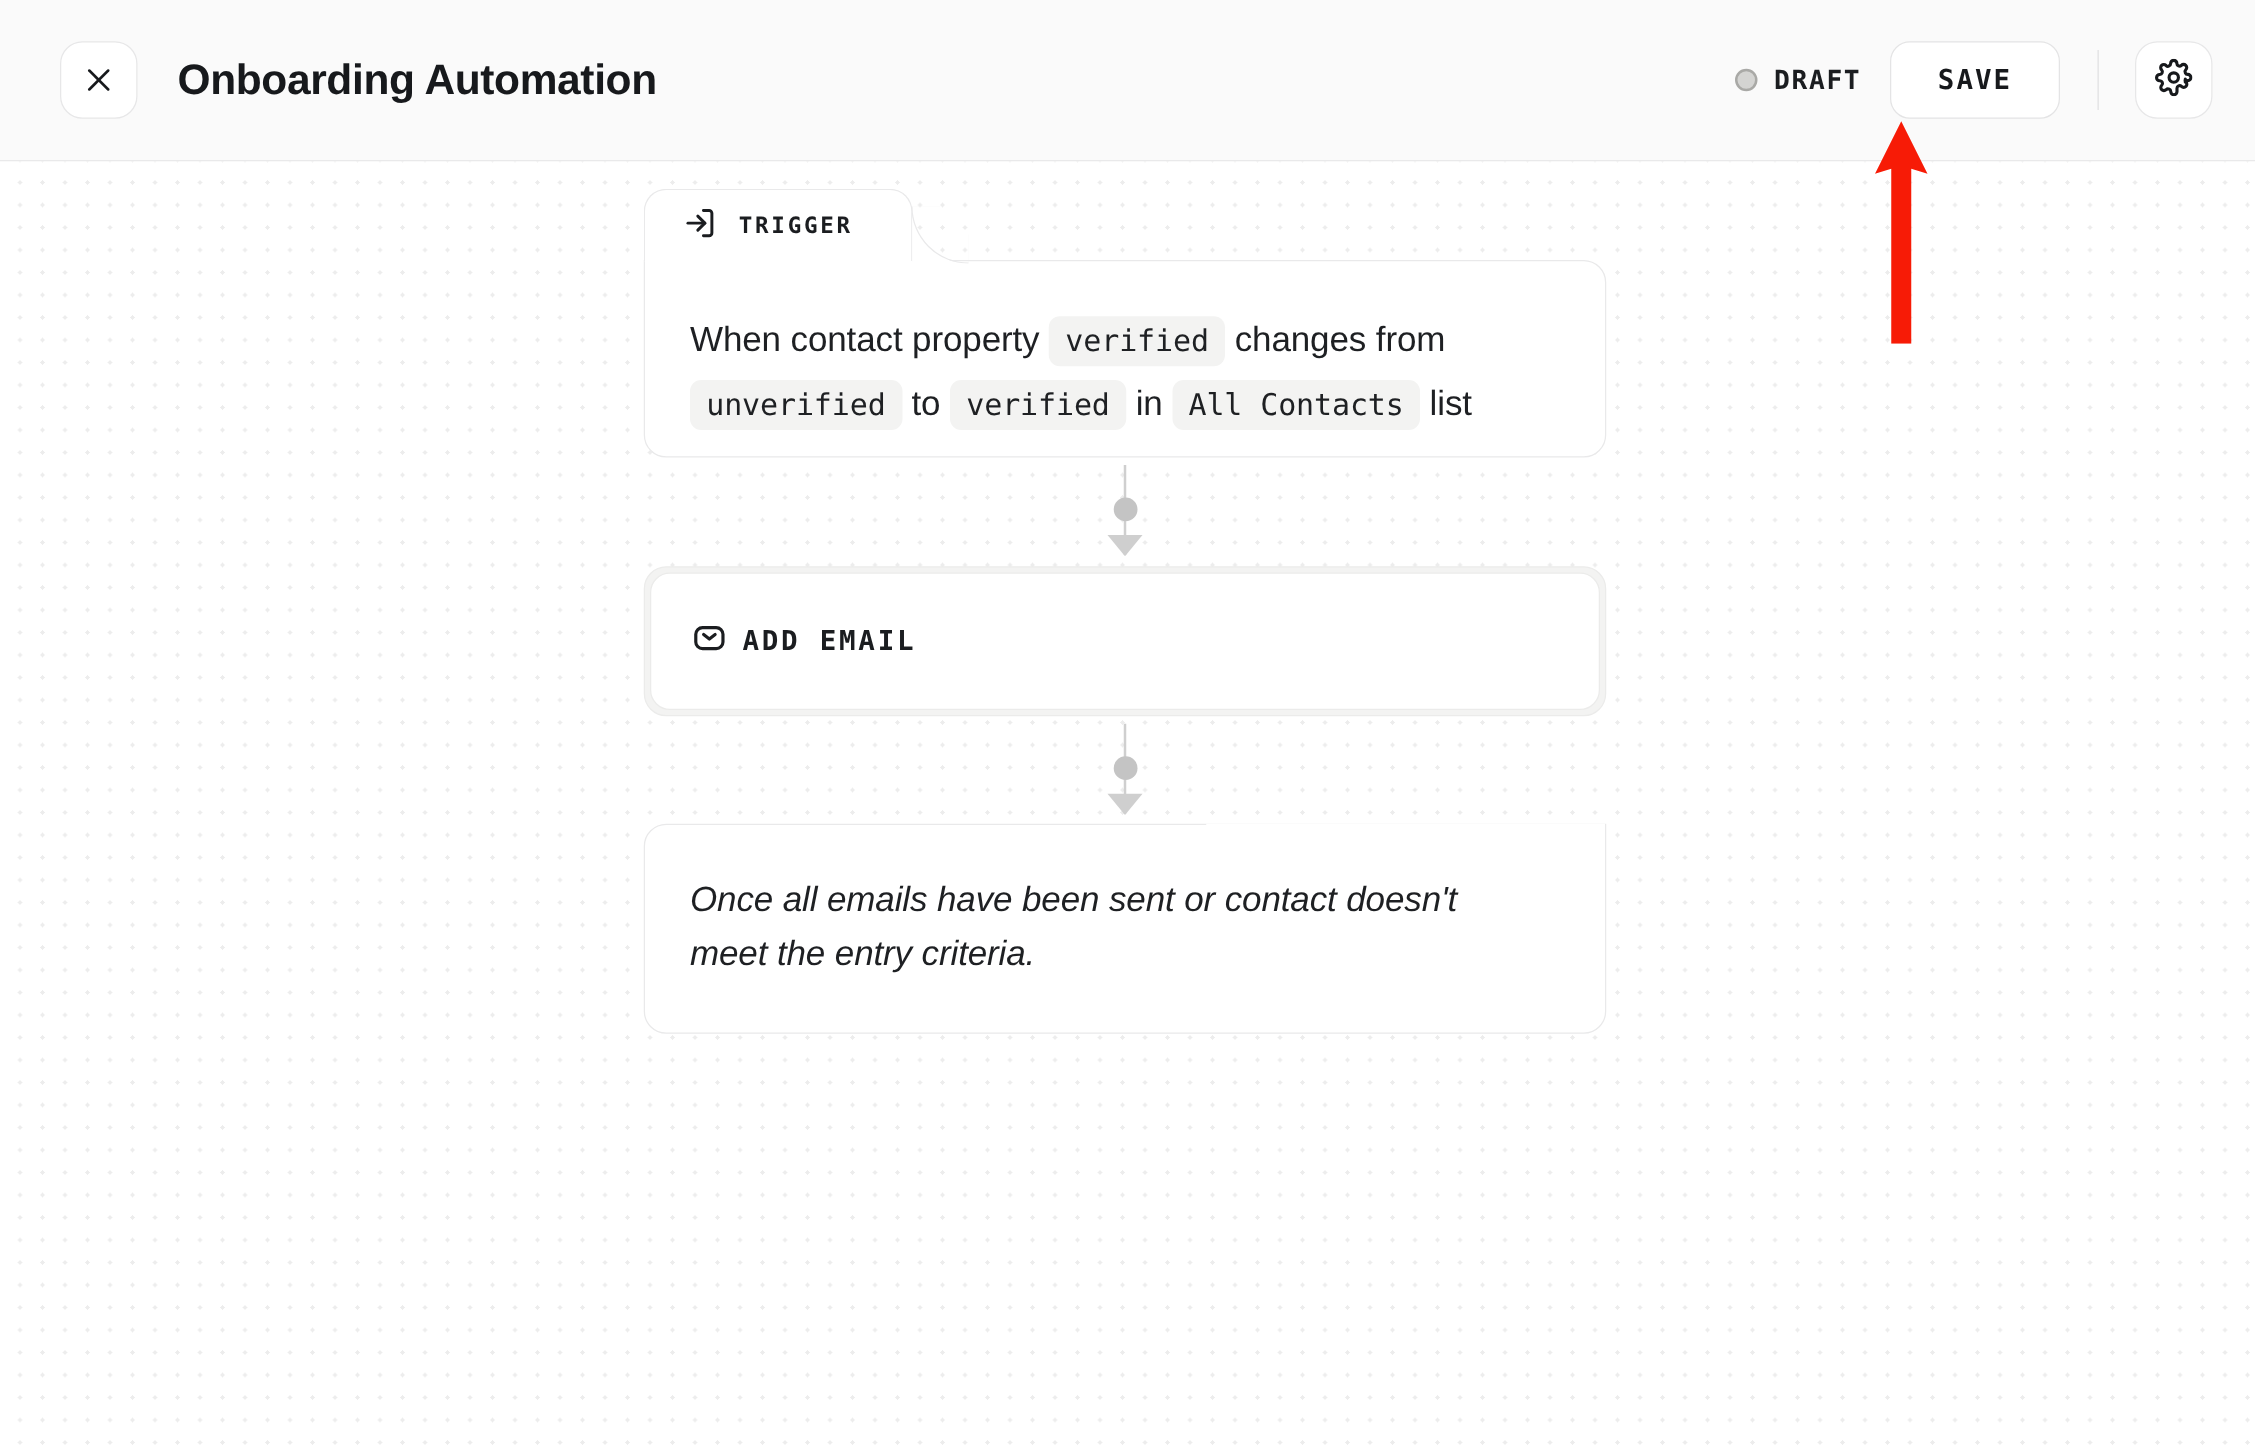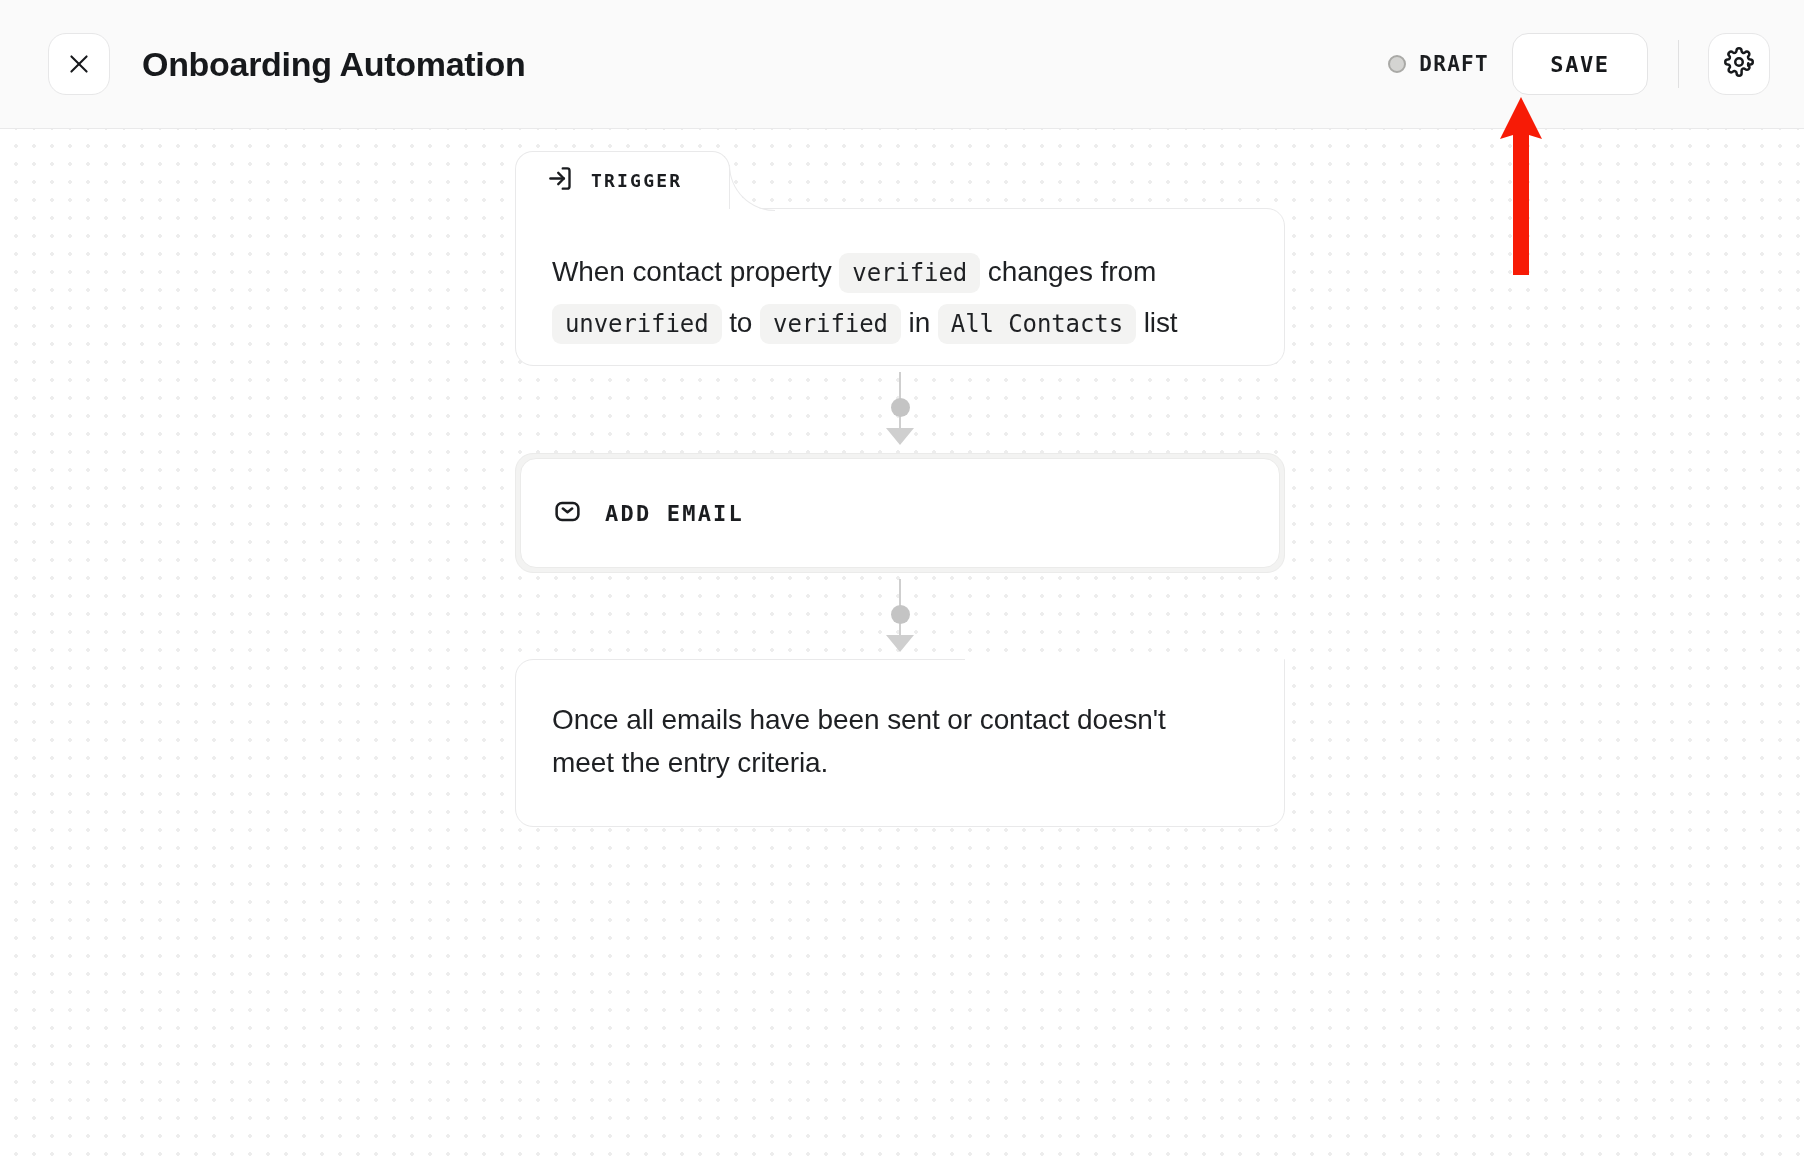--- a/index.html
+++ b/index.html
@@ -309,21 +309,21 @@
   }
 
   .subcard {
     height: 110px;
     background: #ffffff;
     border: 1px solid #ebebea;
     border-radius: 16px;
     display: flex;
     align-items: center;
     padding-left: 32px;
-    gap: 23px;
+    gap: 12px;
     cursor: pointer;
   }
   .subcard-label {
     font-family: "DejaVu Sans Mono", monospace;
     font-size: 22px;
     font-weight: bold;
     letter-spacing: 2.2px;
     color: #1b1d20;
   }
 
@@ -363,20 +363,21 @@
     z-index: 2;
   }
   .end-body {
     position: relative;
     margin-top: -1px;
     background: #ffffff;
     border: 1px solid #e9e9ea;
     border-radius: 18px 0 18px 18px;
     padding: 38px 36px 42px 36px;
     z-index: 1;
+    font-style: italic;
   }
   .end-body::before {
     content: "";
     position: absolute;
     right: 0; top: -1px;
     width: 319px; height: 2px;
     background: #ffffff;
   }
   .end-text {
     font-size: 28px;

